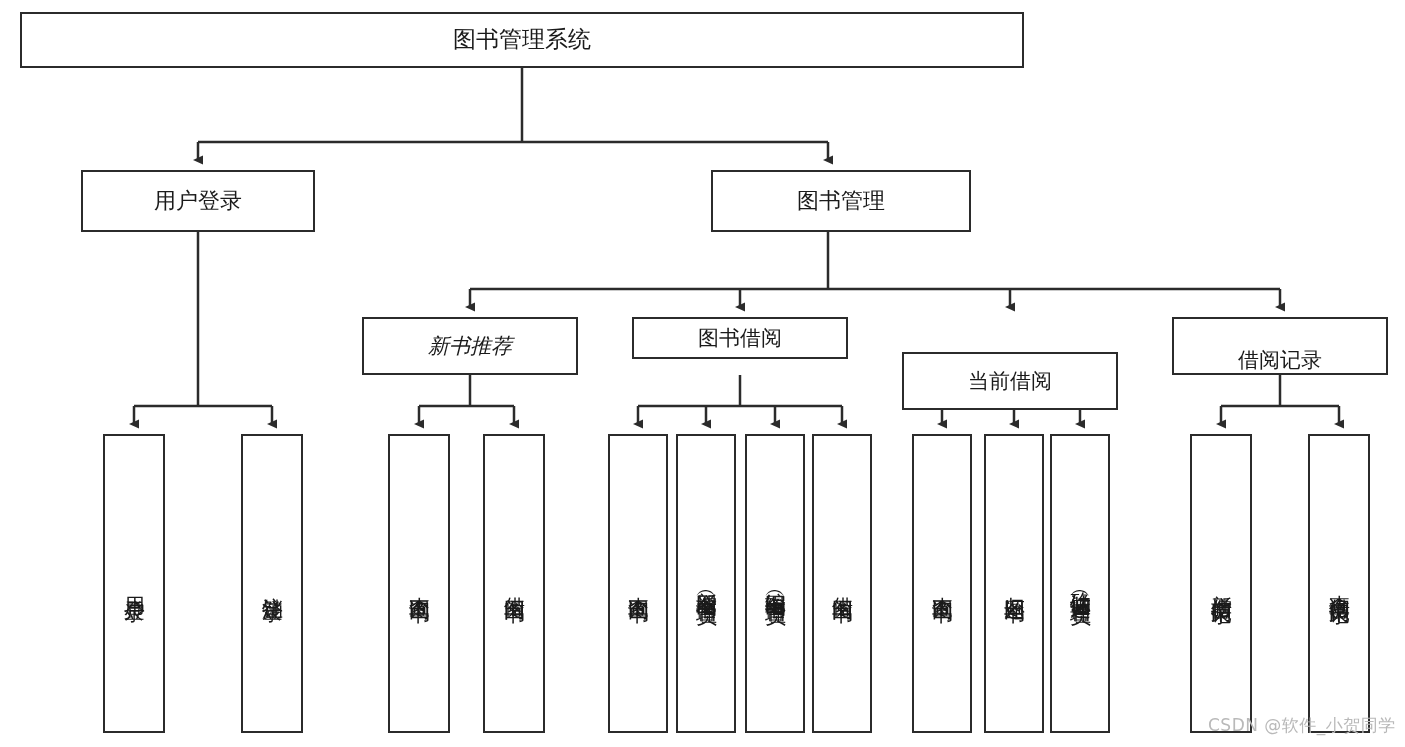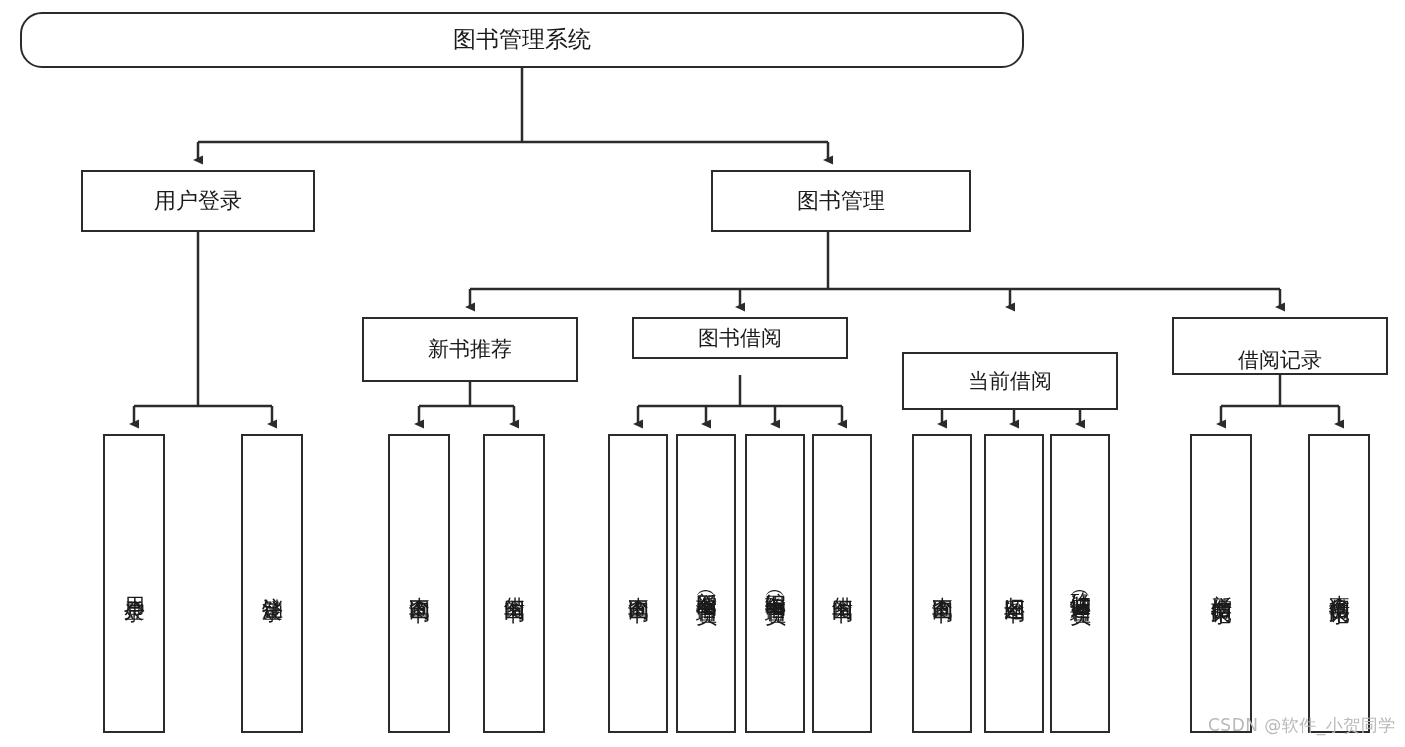--- a/index.html
+++ b/index.html
@@ -111,30 +111,30 @@
         <path d="M1014,406 L1014,424" marker-end="url(#arrow)"></path>
         <path d="M1080,406 L1080,424" marker-end="url(#arrow)"></path>
         <path d="M1280,375 L1280,406"></path>
         <path d="M1221,406 L1339,406"></path>
         <path d="M1221,406 L1221,424" marker-end="url(#arrow)"></path>
         <path d="M1339,406 L1339,424" marker-end="url(#arrow)"></path>
       </g>
   </svg>
 
   <div id="nodes">
-      <div class="node root" style="left: 20px; top: 12px; width: 1004px; height: 56px; border-radius: 22px;">
+      <div class="node root" style="left: 20px; top: 12px; width: 1004px; height: 56px;">
         <div class="label">图书管理系统</div>
       </div>
       <div class="node lvl2" style="left: 81px; top: 170px; width: 234px; height: 62px;">
         <div class="label">用户登录</div>
       </div>
       <div class="node lvl2" style="left: 711px; top: 170px; width: 260px; height: 62px;">
         <div class="label">图书管理</div>
       </div>
-      <div class="node lvl3" style="left: 362px; top: 317px; width: 216px; height: 65px;">
+      <div class="node lvl3" style="left: 362px; top: 317px; width: 216px; height: 58px; font-style: italic;">
         <div class="label">新书推荐</div>
       </div>
       <div class="node lvl3" style="left: 632px; top: 317px; width: 216px; height: 42px;">
         <div class="label">图书借阅</div>
       </div>
       <div class="node lvl3" style="left: 902px; top: 317px; width: 216px; height: 58px; margin-top: 35px;">
         <div class="label">当前借阅</div>
       </div>
       <div class="node lvl3" style="left: 1172px; top: 317px; width: 216px; height: 58px; align-items: flex-end;">
         <div class="label">借阅记录</div>

